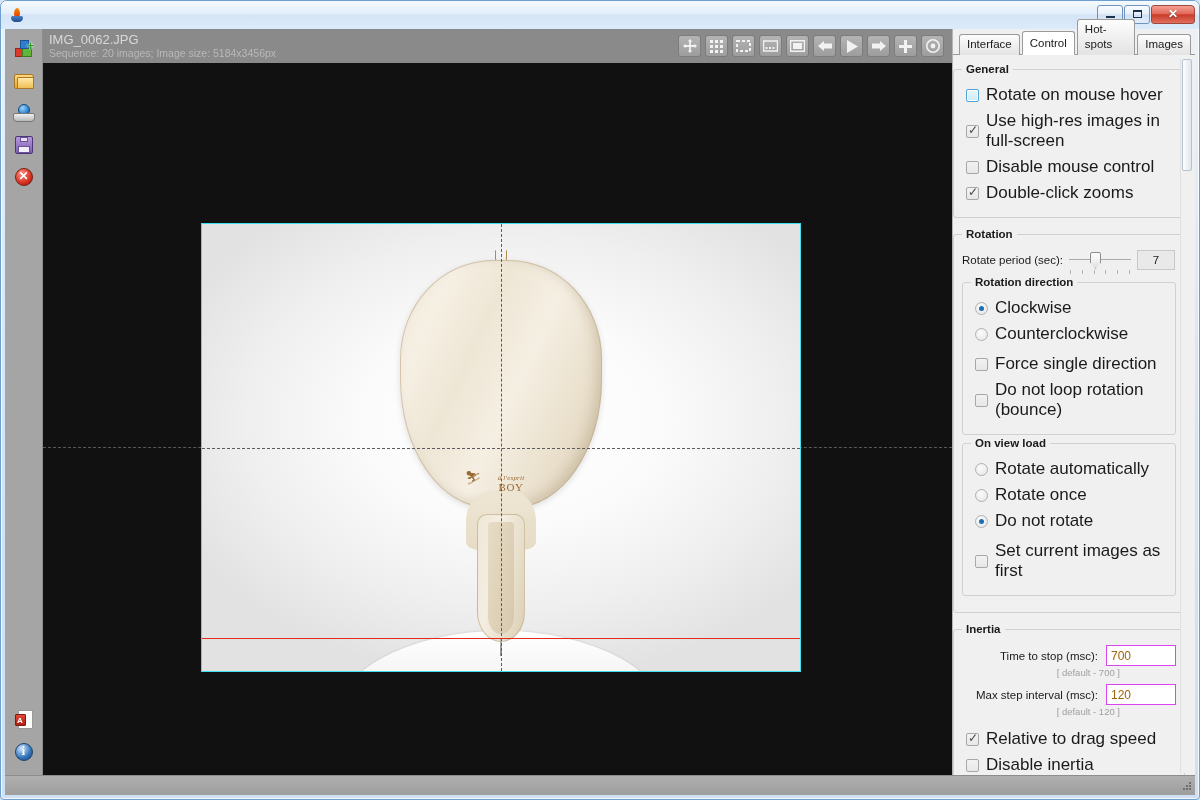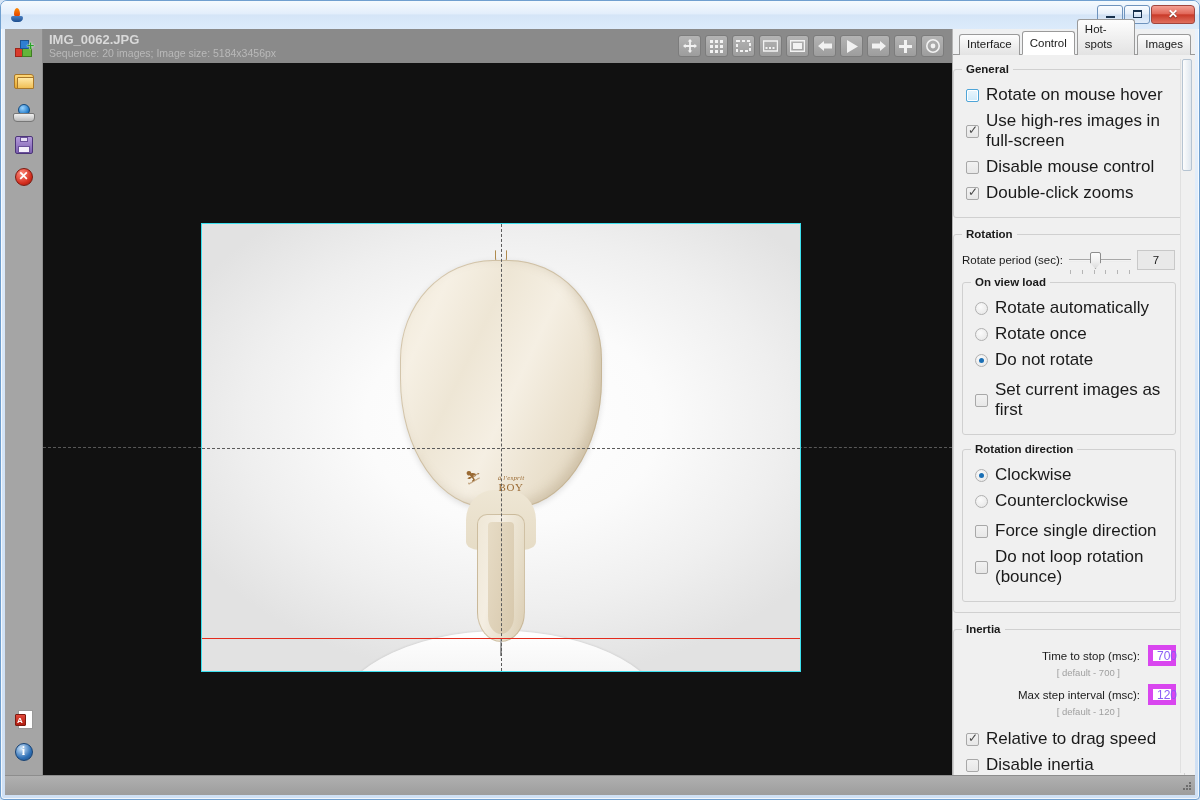--- a/index.html
+++ b/index.html
@@ -133,21 +133,21 @@
 
   
   .center { flex: 1; display: flex; flex-direction: column; min-width: 0; }
 
   .imgheader {
     height: 34px; flex: none; background: #8a8a8a;
     display: flex; align-items: center; padding: 0 4px 0 6px;
     position: relative;
   }
   .imgheader .meta { display:flex; flex-direction:column; justify-content:center; height:100%; }
-  .img-name { font-size: 13px; font-weight: bold; color:#d9d9d9; line-height:14px; }
+  .img-name { font-size: 13px; font-weight: normal; color:#d9d9d9; line-height:14px; }
   .img-sub  { font-size: 10.5px; color:#b9b9b9; line-height:13px; }
 
   .tools { margin-left:auto; display:flex; gap:4px; padding-right:4px; }
   .tbtn {
     width:23px; height:22px; border-radius:3px;
     background: linear-gradient(to bottom,#b4b4b4,#9d9d9d);
     border:1px solid #7c7c7c;
     display:flex; align-items:center; justify-content:center;
     color:#f2f2f2;
   }
@@ -338,22 +338,22 @@
   .rdo.on::after {
     content:""; position:absolute; left:3px; top:3px; width:5px; height:5px;
     border-radius:50%; background:#1a6fb5;
   }
   .chkrow .lbl { font-size:17px; }
 
   
   .fieldrow { display:flex; align-items:center; justify-content:flex-end; margin-top:6px; }
   .fieldrow .lbl { margin-right:8px; }
   .txtbox {
-    width:28px; height:21px; background:#fff; border:5px solid #d946ef;
-    font-size:12px; color:#8b5cf6; display:flex; align-items:center; padding-left:4px;
+    width:70px; height:21px; background:#fff; border:1px solid #d946ef;
+    font-size:12px; color:#a16207; display:flex; align-items:center; padding-left:4px;
   }
   .defaultnote {
     text-align:right; font-size:9.5px; color:#a0a0a0; padding-right:56px; margin-top:1px;
   }
 
   
   .pscroll {
     position:absolute; right:2px; top:30px; bottom:2px; width:13px;
     background:#f0f0f0; border-left:1px solid #e0e0e0;
   }
@@ -604,57 +604,57 @@
                   <i></i>
                   <i></i>
                   <i></i>
                   <i></i>
                   <i></i>
               </div>
             </div>
             <div class="valbox">7</div>
           </div>
 
+          <fieldset class="inner" style="margin-bottom:2px">
+            <legend>Rotation direction</legend>
+            <div class="chkrow">
+              <span class="rdo on"></span>
+              <span class="lbl">Clockwise</span>
+            </div>
+            <div class="chkrow">
+              <span class="rdo"></span>
+              <span class="lbl">Counterclockwise</span>
+            </div>
+            <div class="chkrow" style="margin-top:10px">
+              <span class="chk"></span>
+              <span class="lbl">Force single direction</span>
+            </div>
+            <div class="chkrow">
+              <span class="chk"></span>
+              <span class="lbl">Do not loop rotation (bounce)</span>
+            </div>
+          </fieldset>
+
           <fieldset class="inner">
             <legend>On view load</legend>
             <div class="chkrow">
               <span class="rdo"></span>
               <span class="lbl">Rotate automatically</span>
             </div>
             <div class="chkrow">
               <span class="rdo"></span>
               <span class="lbl">Rotate once</span>
             </div>
             <div class="chkrow">
               <span class="rdo on"></span>
               <span class="lbl">Do not rotate</span>
             </div>
             <div class="chkrow" style="margin-top:10px">
               <span class="chk"></span>
               <span class="lbl">Set current images as first</span>
-            </div>
-          </fieldset>
-
-          <fieldset class="inner" style="margin-bottom:2px">
-            <legend>Rotation direction</legend>
-            <div class="chkrow">
-              <span class="rdo on"></span>
-              <span class="lbl">Clockwise</span>
-            </div>
-            <div class="chkrow">
-              <span class="rdo"></span>
-              <span class="lbl">Counterclockwise</span>
-            </div>
-            <div class="chkrow" style="margin-top:10px">
-              <span class="chk"></span>
-              <span class="lbl">Force single direction</span>
-            </div>
-            <div class="chkrow">
-              <span class="chk"></span>
-              <span class="lbl">Do not loop rotation (bounce)</span>
             </div>
           </fieldset>
         </fieldset>
 
         <fieldset>
           <legend>Inertia</legend>
 
           <div class="fieldrow">
             <span class="lbl">Time to stop (msc):</span>
             <div class="txtbox">700</div>

